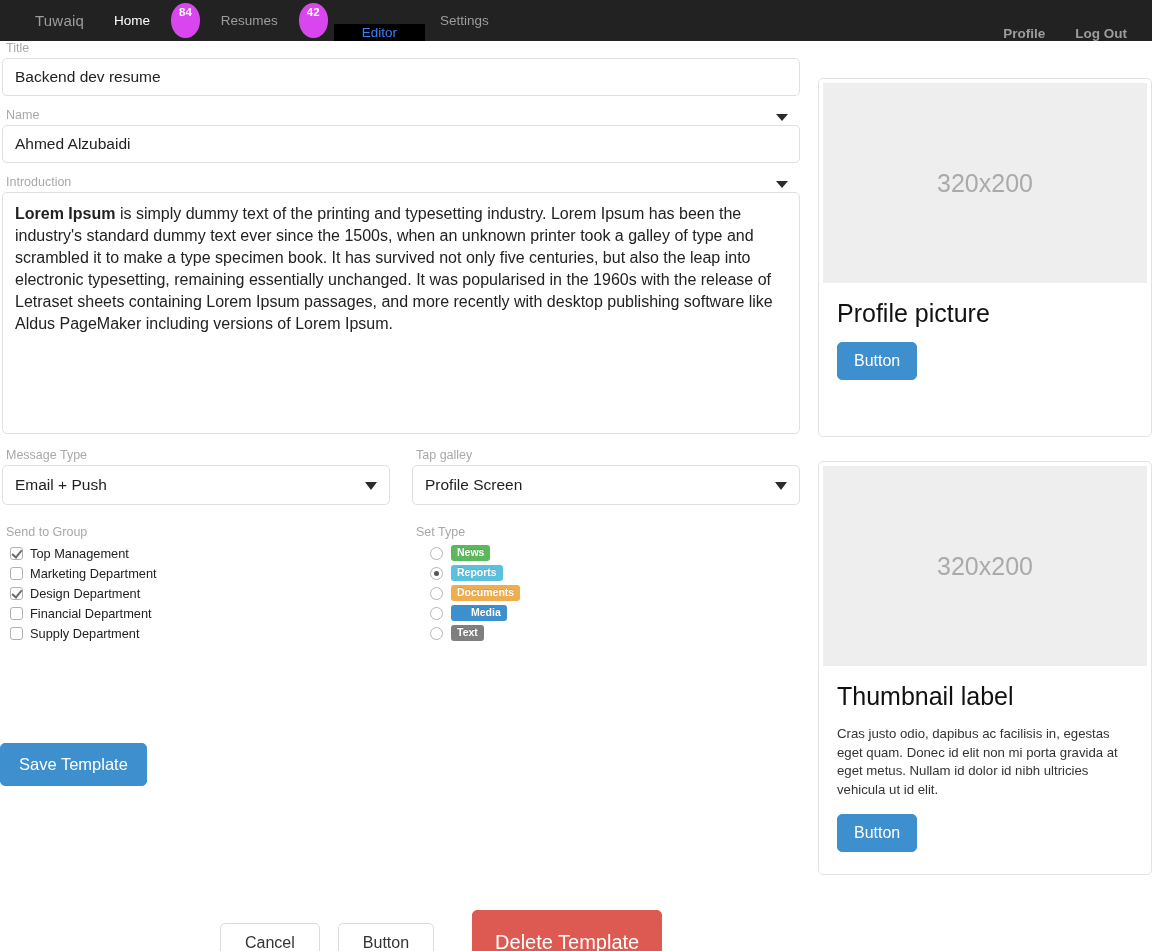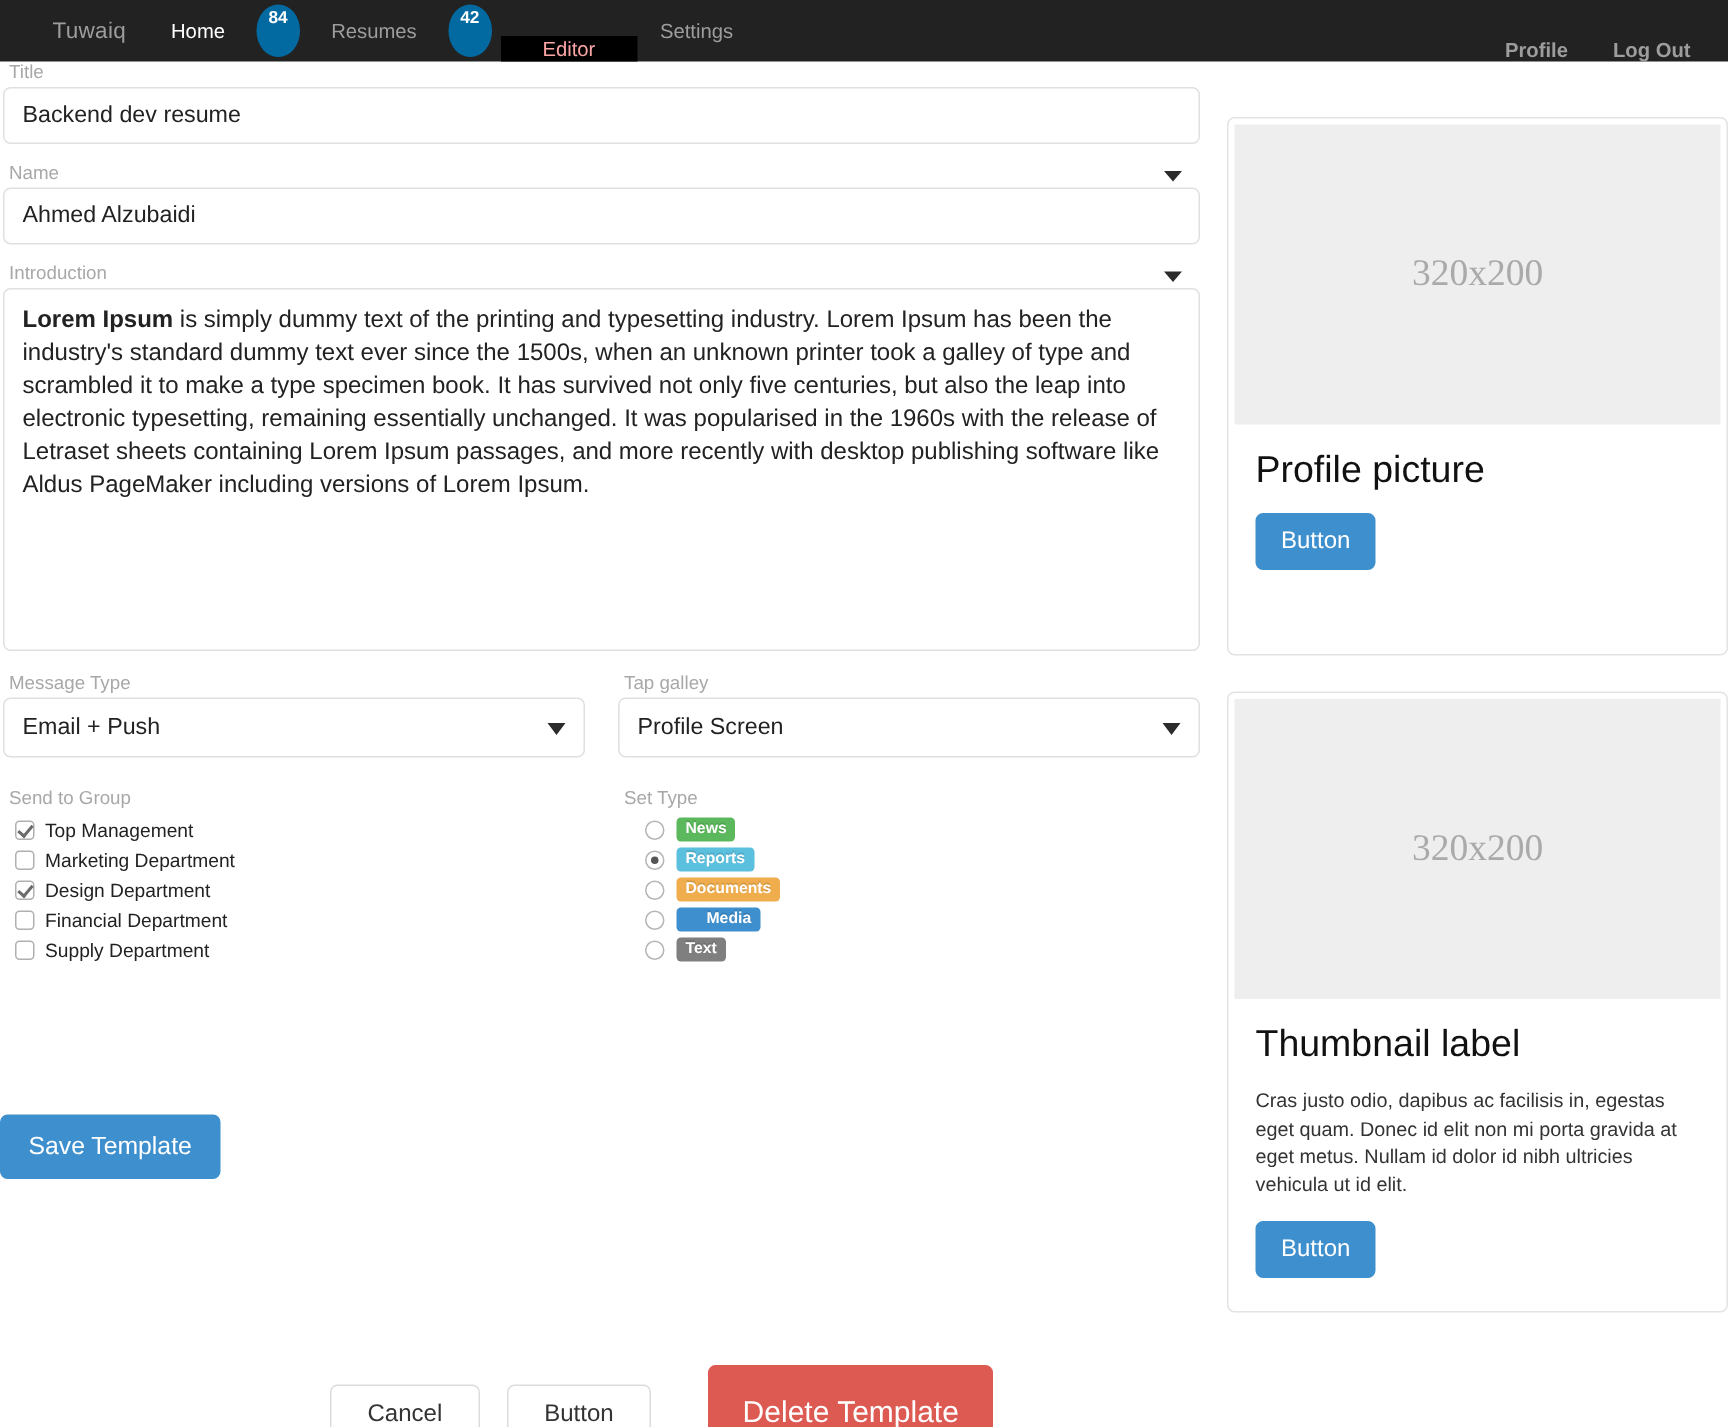--- a/index.html
+++ b/index.html
@@ -29,27 +29,27 @@
   }
   .nav-item {
     display: flex; align-items: center;
     padding: 0 15px;
     color: #9d9d9d;
     font-size: 13.5px;
     cursor: pointer;
     white-space: nowrap;
   }
   .nav-item.active-home { color: #ffffff; font-weight: normal; }
-  .nav-item.active-tab { background: #000000; color: #fca5a5; padding: 0 28px; margin-top: 24px; }
+  .nav-item.active-tab { background: #000000; color: #3b82f6; padding: 0 28px; margin-top: 24px; }
   .nav-badge-wrap {
     display: flex; align-items: center;
     padding: 0 6px;
   }
   .nav-badge {
-    background: #0369a1;
+    background: #d946ef;
     color: #ffffff;
     font-size: 11.5px;
     font-weight: bold;
     line-height: 1;
     padding: 4px 8px 19px 8px;
     border-radius: 50%/50%;
     min-width: 27px;
     text-align: right;
     cursor: pointer;
   }
@@ -245,21 +245,20 @@
     background: #fff;
     padding: 4px;
     margin-bottom: 24px;
   }
   .thumb {
     background: #eeeeee;
     height: 200px;
     display: flex; align-items: center; justify-content: center;
     color: #aaaaaa;
     font-size: 25px;
-    font-family: Liberation Serif, serif;
   }
   .card-body { padding: 12px 14px 18px 14px; }
   .card-title {
     font-size: 25px;
     color: #111;
     margin: 4px 0 14px 0;
     font-weight: normal;
   }
   .card-text {
     font-size: 13.2px;

